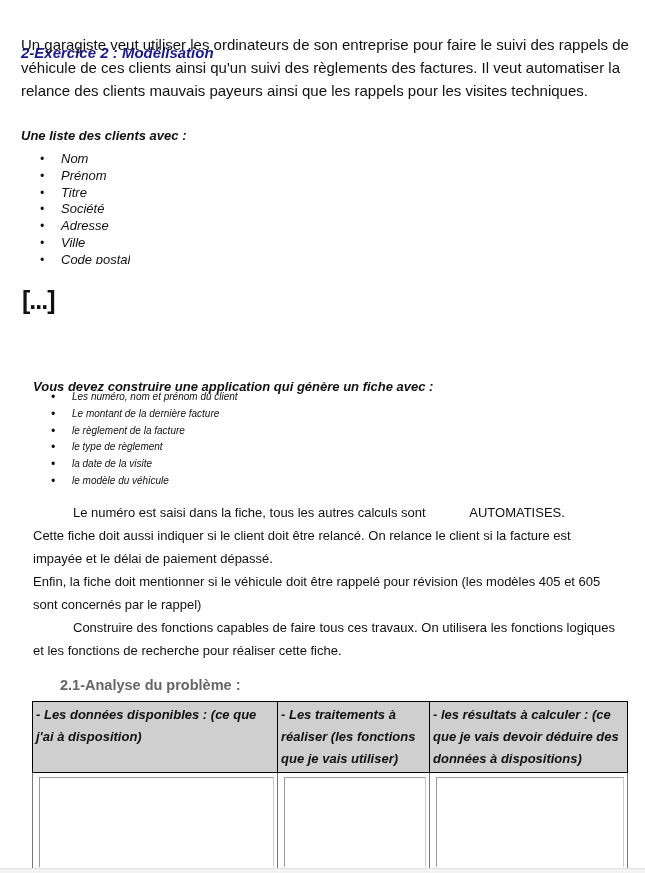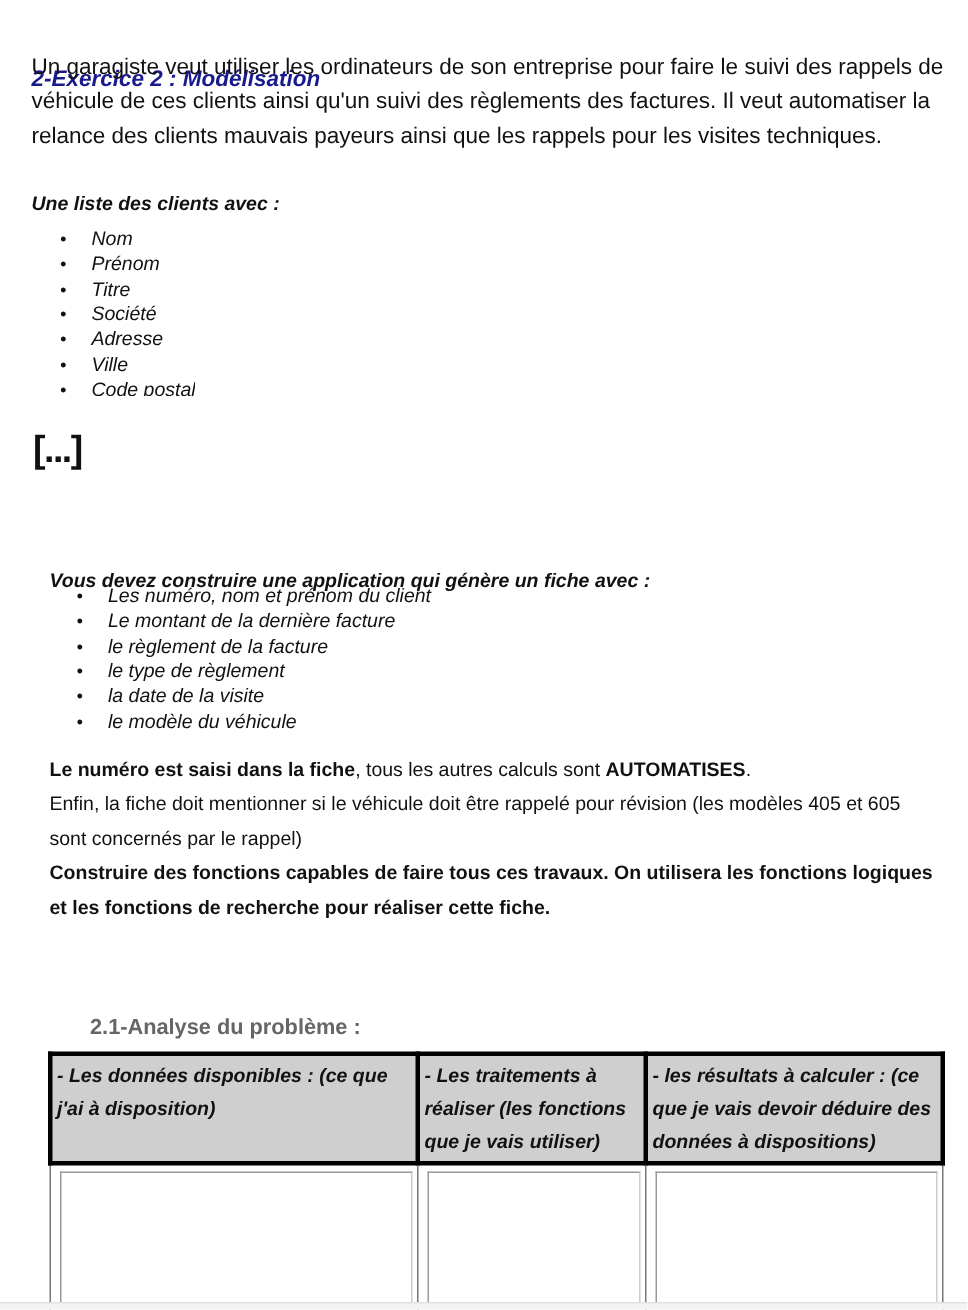--- a/index.html
+++ b/index.html
@@ -31,37 +31,37 @@
     .ellipsis {
       position: absolute; left: 22px; top: 286px;
       font-size: 25px; font-weight: bold; letter-spacing: -1px; color: #111;
     }
     .subhead2 {
       position: absolute; left: 33px; top: 379px;
       font-size: 13px; font-weight: bold; font-style: italic;
     }
     ul.list2 {
       position: absolute; left: 51px; top: 389px; margin: 0; padding: 0;
-      list-style: none; font-size: 13px; line-height: 16.8px;
+      list-style: none; font-size: 10px; line-height: 16.8px;
     }
     .para2 {
       position: absolute; left: 33px; top: 501px; width: 590px;
       font-size: 13px; line-height: 23px;
     }
-    .para2 b { font-weight: bold; }
+    .para2 b { font-weight: normal; margin-left: 40px; }
     .section {
       position: absolute; left: 33px; top: 677px;
       font-size: 14.5px; font-weight: bold; color: #666; margin-left: 27px;
     }
     table.analysis {
       position: absolute; left: 32px; top: 701px; width: 595px;
       border-collapse: collapse; table-layout: fixed;
     }
     table.analysis th {
-      background: #cfcfcf; border: 3px solid #000000;
+      background: #cfcfcf; border: 1px solid #000000;
       font-size: 13px; font-weight: bold; font-style: italic;
       text-align: left; vertical-align: top; padding: 2px 3px;
       line-height: 22px; color: #111; height: 64px;
     }
     table.analysis td {
       border: 1px solid #777; border-bottom: none; padding: 4px 3px 0 6px;
       vertical-align: top; height: 82px; background: #fff;
     }
     table.analysis textarea {
       width: 100%; height: 90px; box-sizing: border-box; resize: none;
@@ -103,20 +103,21 @@
   <li>Les numéro, nom et prénom du client</li>
   <li>Le montant de la dernière facture</li>
   <li>le règlement de la facture</li>
   <li>le type de règlement</li>
   <li>la date de la visite</li>
   <li>le modèle du véhicule</li>
 </ul>
 
 <div class="para2">
   <div><b>Le numéro est saisi dans la fiche</b><span>, tous les autres calculs sont </span><b>AUTOMATISES</b><span>.</span></div>
+  <div>Cette fiche doit aussi indiquer si le client doit être relancé. On relance le client si la facture est impayée et le délai de paiement dépassé.</div>
   <div>Enfin, la fiche doit mentionner si le véhicule doit être rappelé pour révision (les modèles 405 et 605 sont concernés par le rappel)</div>
   <div><b>Construire des fonctions capables de faire tous ces travaux. On utilisera les fonctions logiques et les fonctions de recherche pour réaliser cette fiche.</b></div>
 </div>
 
 <div class="section">2.1-Analyse du problème :</div>
 
 <table class="analysis">
   <colgroup>
     <col style="width:245px">
       <col style="width:152px">

